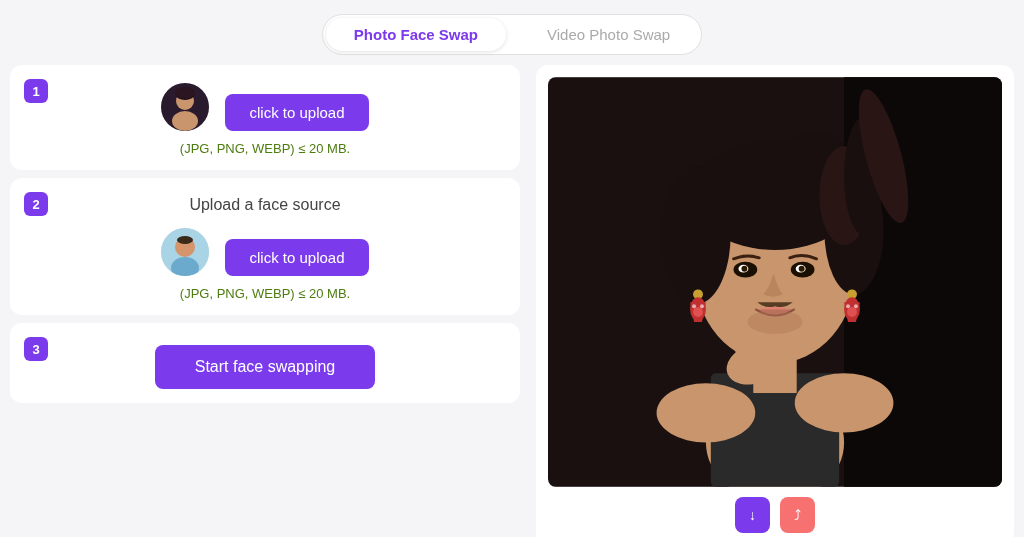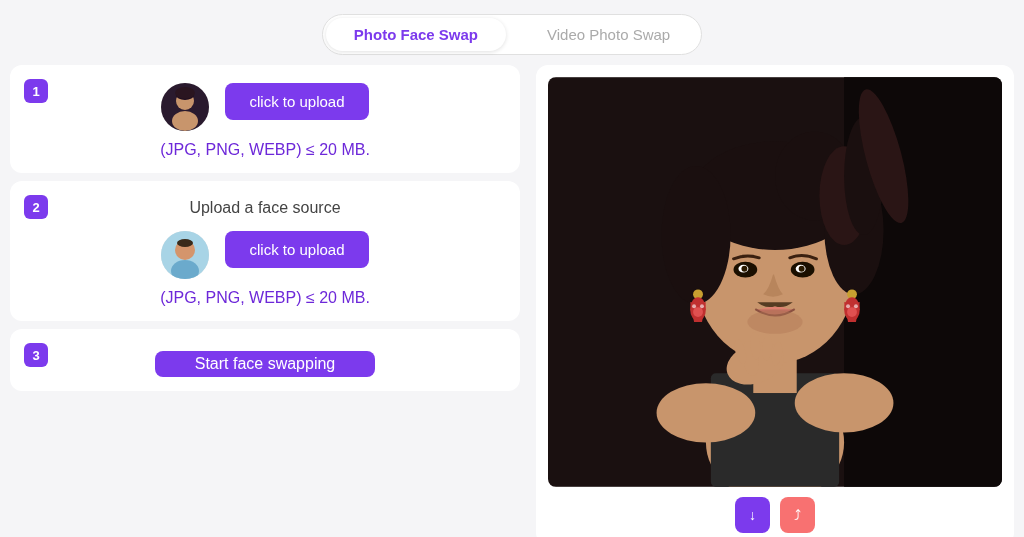--- a/index.html
+++ b/index.html
@@ -93,21 +93,21 @@
 
     .step-title {
       font-size: 16px;
       color: #444;
       margin-bottom: 14px;
       font-weight: 400;
     }
 
     .upload-row {
       display: flex;
-      align-items: flex-start;
+      align-items: flex-end;
       gap: 16px;
       margin-bottom: 10px;
     }
 
     .avatar-circle {
       width: 48px;
       height: 48px;
       border-radius: 50%;
       overflow: hidden;
       background: #ddd;
@@ -130,31 +130,31 @@
       border: none;
       border-radius: 8px;
       padding: 10px 24px;
       font-size: 15px;
       font-weight: 500;
       cursor: pointer;
       white-space: nowrap;
     }
 
     .file-hint {
-      font-size: 16px;
-      color: #6d28d9;
+      font-size: 13px;
+      color: #4d7c0f;
       text-align: right;
     }
 
     .start-btn {
       background: #7c3aed;
       color: #fff;
       border: none;
       border-radius: 8px;
-      padding: 4px 40px;
+      padding: 13px 40px;
       font-size: 16px;
       font-weight: 500;
       cursor: pointer;
       margin-top: 4px;
     }
 
     
     .right-panel {
       flex: 1;
       background: #fff;

